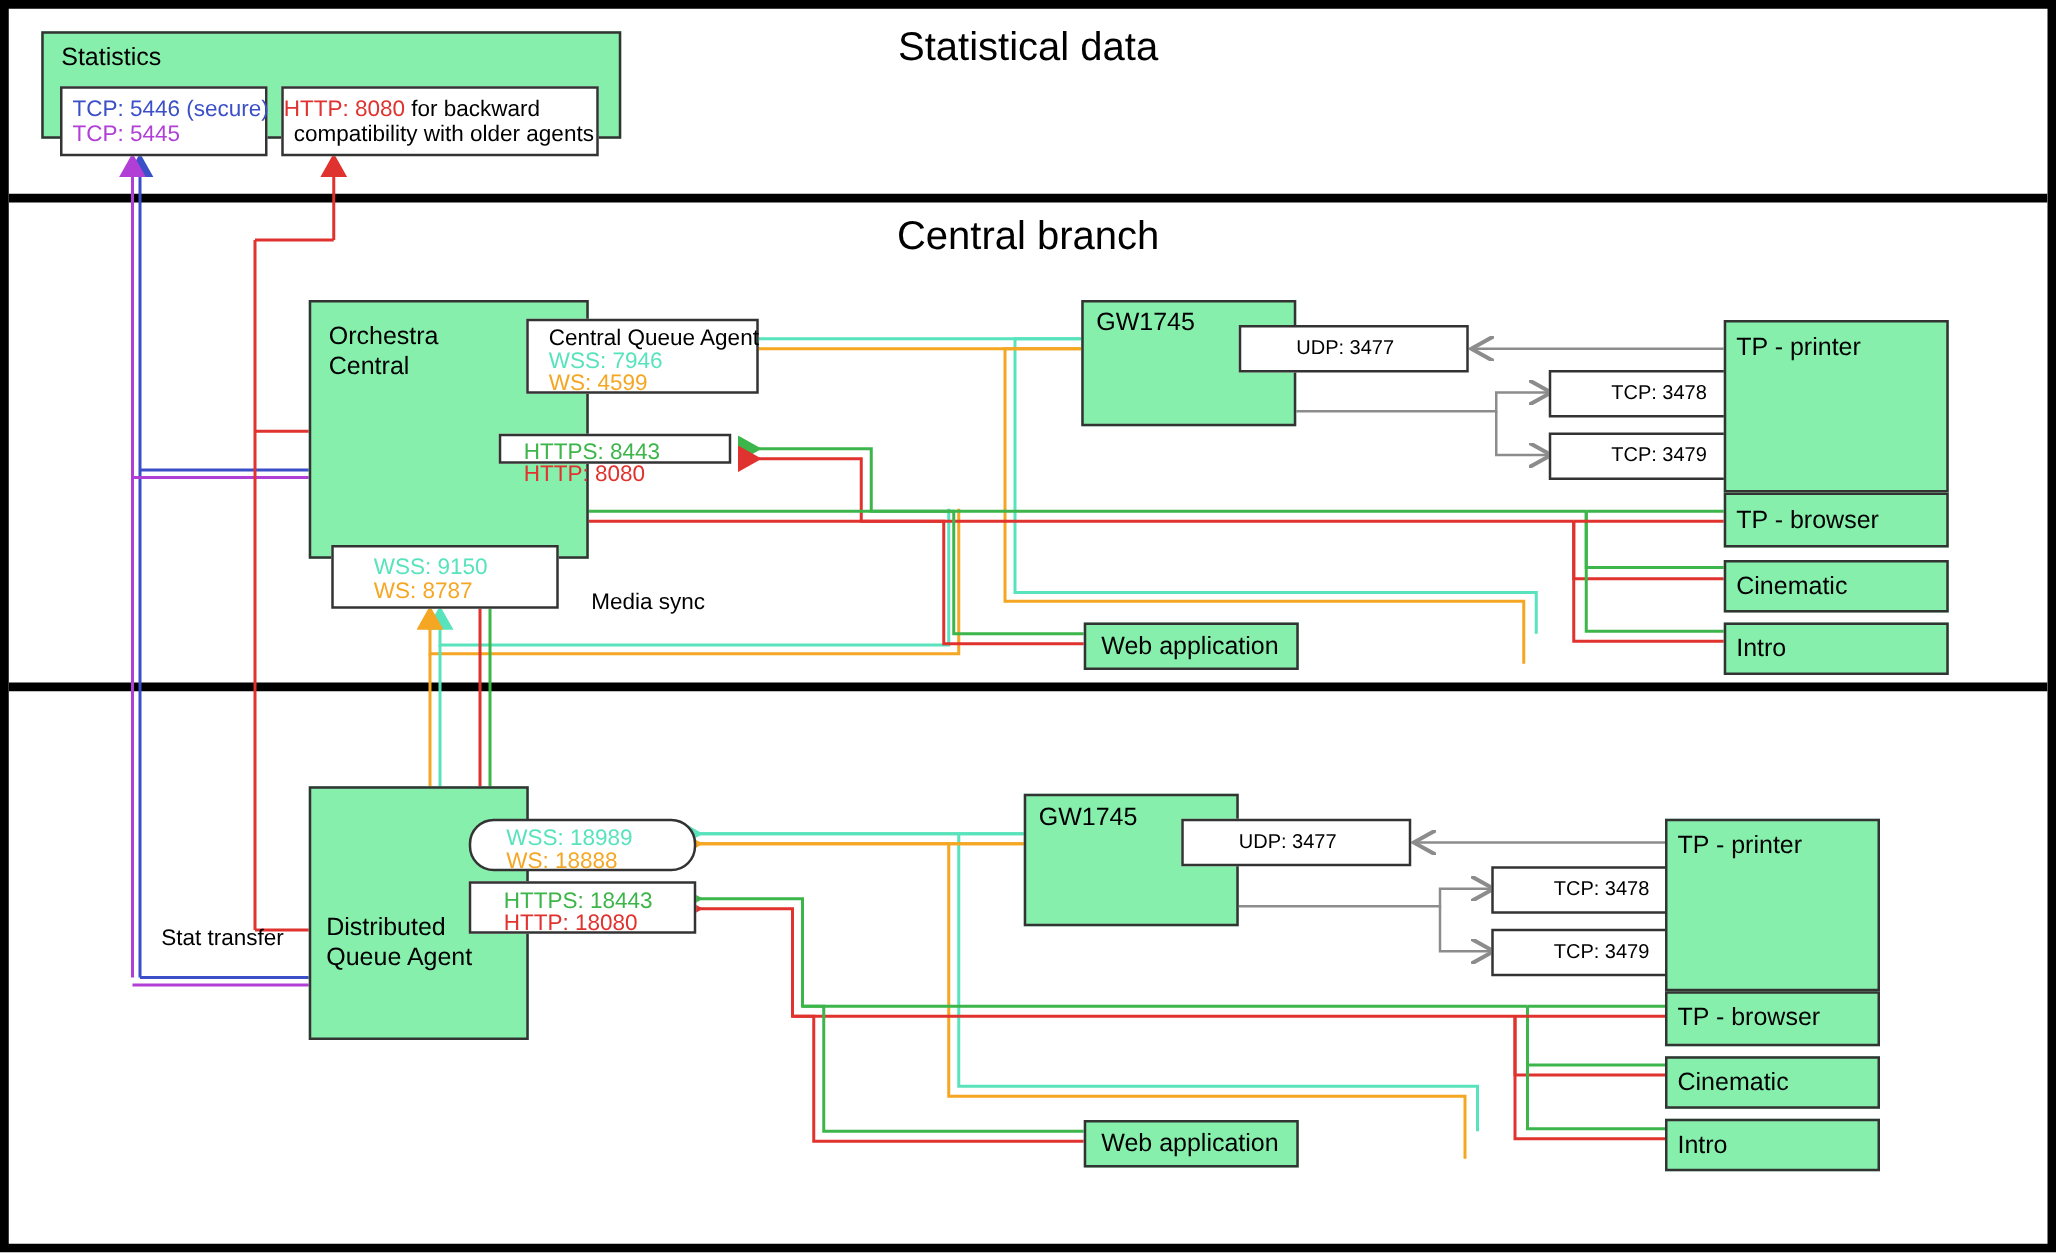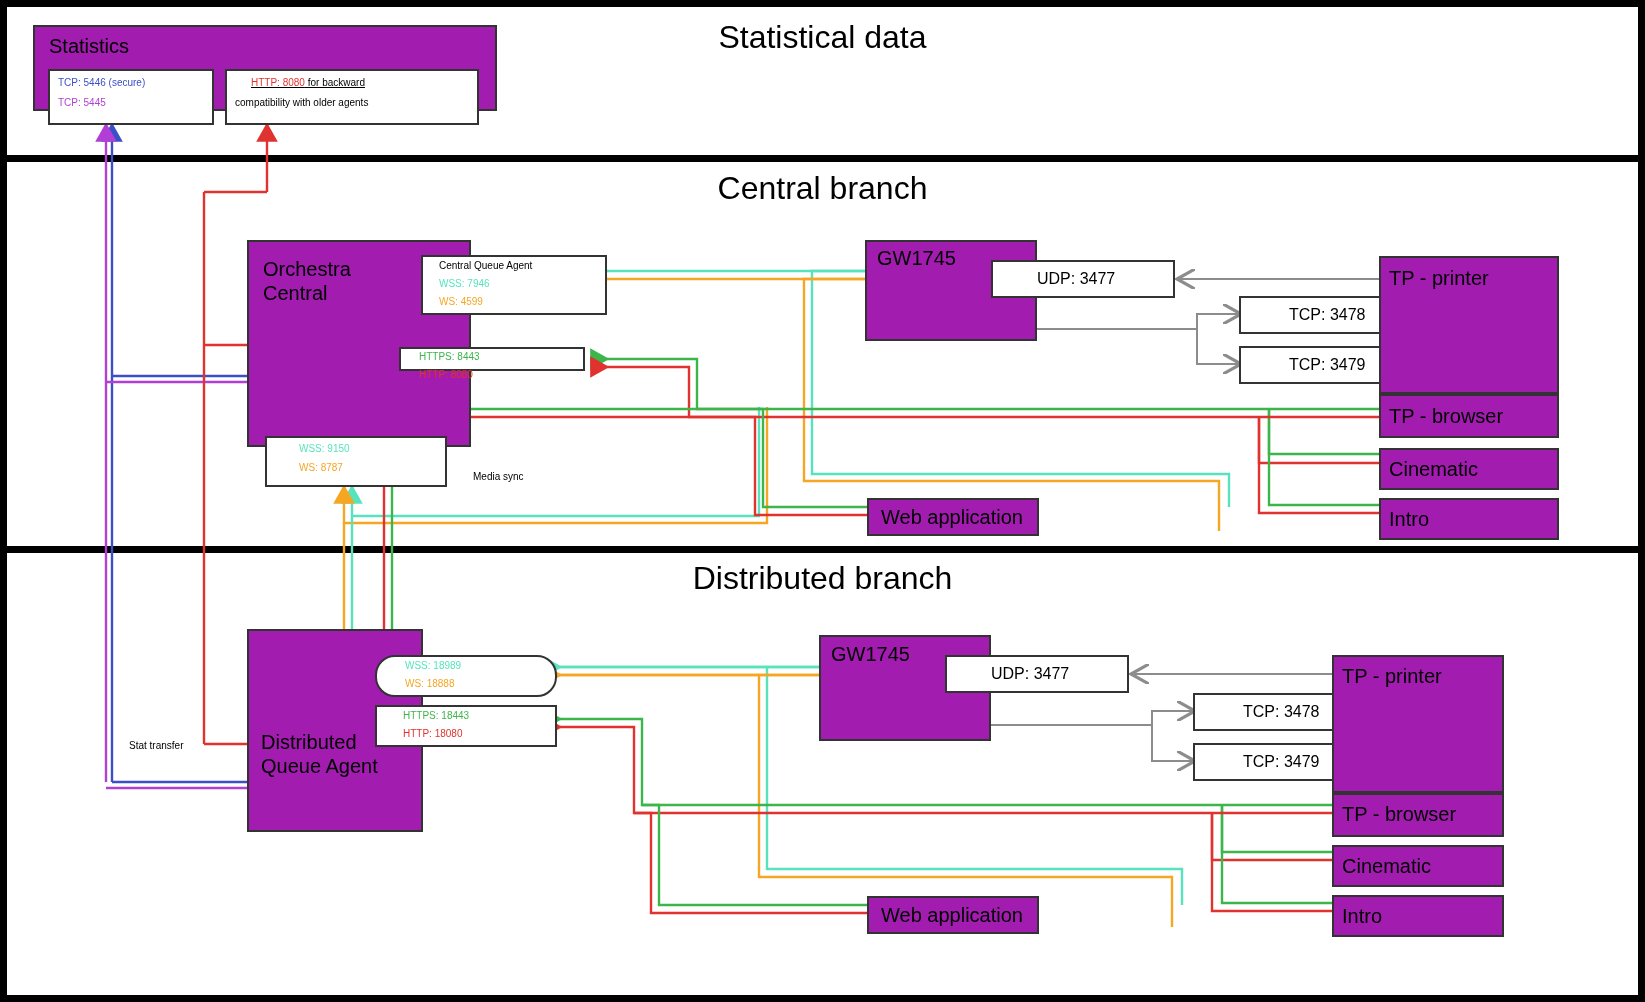--- a/index.html
+++ b/index.html
@@ -7,44 +7,43 @@
   #root{
     position:relative;width:1645px;height:1002px;background:#ffffff;
     box-sizing:border-box;border:7px solid #000;overflow:hidden;
   }
   .panel-div{position:absolute;left:0;right:0;height:7px;background:#000;}
   .panel-title{
     position:absolute;width:100%;text-align:center;font-size:32px;color:#000;
     font-family:"Liberation Sans", sans-serif;letter-spacing:0px;
   }
   .gbox{
-    position:absolute;box-sizing:border-box;background:#a21caf;
+    position:absolute;box-sizing:border-box;background:#86efac;
     border:2px solid #333;color:#000;
   }
   .wbox{
     position:absolute;box-sizing:border-box;background:#ffffff;
     border:2px solid #333;color:#000;
   }
   .lbl{position:absolute;color:#000;white-space:pre;}
   .t16{font-size:16px;}
-  .t15{font-size:10px;}
+  .t15{font-size:18px;}
   .t20{font-size:20px;}
   svg.arrows{position:absolute;left:0;top:0;pointer-events:none;}
 </style>
 </head>
 <body>
 
 <div id="root">
 
   <div class="panel-div" style="top:148px;"></div>
   <div class="panel-div" style="top:539px;"></div>
 
   <div class="panel-title" style="top:12px;left:0;">Statistical data</div>
   <div class="panel-title" style="top:163px;left:0;">Central branch</div>
-  <div class="panel-title" style="top:553px;left:0;">Distributed branch</div>
 
   <svg class="arrows" width="1645" height="1002" viewBox="0 0 1645 1002">
     <defs>
       <marker id="ah-blue" markerWidth="9" markerHeight="9" refX="7" refY="4.5" orient="auto">
         <path d="M0,0 L8,4.5 L0,9 Z" fill="#3b4fc8"></path>
       </marker>
       <marker id="ah-purple" markerWidth="9" markerHeight="9" refX="7" refY="4.5" orient="auto">
         <path d="M0,0 L8,4.5 L0,9 Z" fill="#b13fd6"></path>
       </marker>
       <marker id="ah-red" markerWidth="9" markerHeight="9" refX="7" refY="4.5" orient="auto">
@@ -138,21 +137,21 @@
   <div class="gbox" style="left:26px;top:18px;width:464px;height:86px;">
     <div class="lbl t20" style="left:14px;top:8px;">Statistics</div>
   </div>
 
   <div class="wbox" style="left:41px;top:62px;width:166px;height:56px;">
     <div class="lbl t15" style="left:8px;top:6px;color:#3b4fc8;">TCP: 5446 (secure)</div>
     <div class="lbl t15" style="left:8px;top:26px;color:#b13fd6;">TCP: 5445</div>
   </div>
 
   <div class="wbox" style="left:218px;top:62px;width:254px;height:56px;">
-    <div class="lbl t15" style="left:24px;top:6px;text-decoration:underline;"><span style="color:#e0322e;">HTTP: 8080</span><span> for backward</span></div>
+    <div class="lbl t15" style="left:0;top:6px;"><span style="color:#e0322e;">HTTP: 8080</span><span> for backward</span></div>
     <div class="lbl t15" style="left:8px;top:26px;">compatibility with older agents</div>
   </div>
 
   <div class="gbox" style="left:240px;top:233px;width:224px;height:207px;">
     <div class="lbl t20" style="left:14px;top:16px;">Orchestra</div>
     <div class="lbl t20" style="left:14px;top:40px;">Central</div>
   </div>
 
   <div class="wbox" style="left:414px;top:248px;width:186px;height:60px;">
     <div class="lbl t15" style="left:16px;top:3px;">Central Queue Agent</div>

